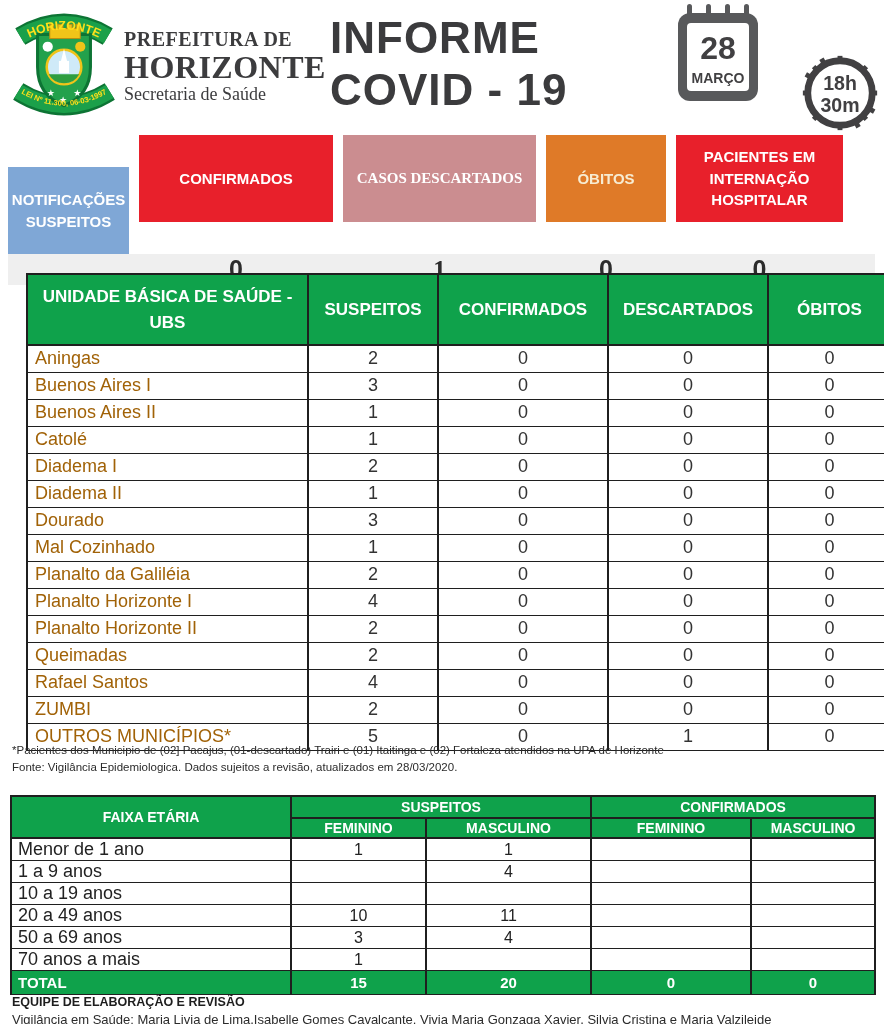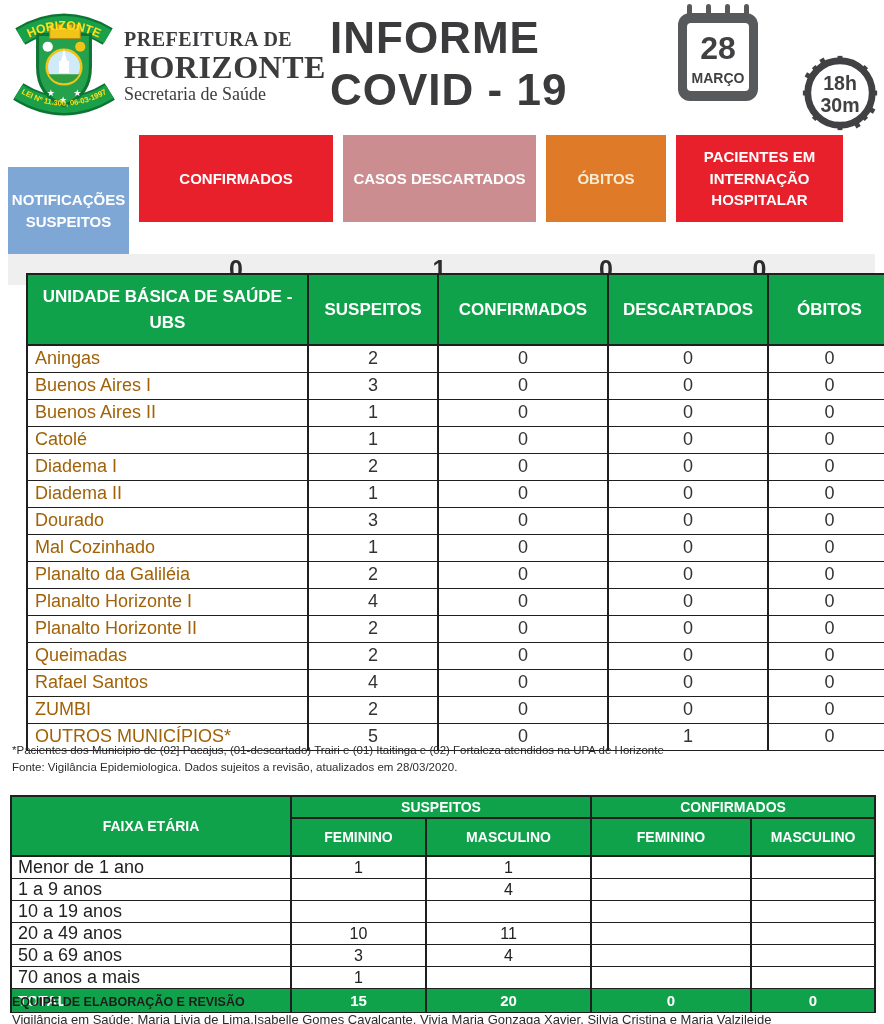--- a/index.html
+++ b/index.html
@@ -18,42 +18,42 @@
   .calendar { position:absolute; left:676px; top:4px; width:84px; height:102px; }
   .clock { position:absolute; left:797px; top:50px; width:86px; height:86px; }
 
   
   .summary { position:absolute; left:8px; top:135px; width:867px; }
   .cards { display:flex; gap:10px; }
   .card { height:87px; display:flex; align-items:center; justify-content:center; text-align:center;
           color:#fff; font-weight:bold; font-size:15px; line-height:1.45; padding:4px 8px; }
   .vals { display:flex; gap:10px; background:#efefef; height:31px; margin-top:0; }
   .val { display:flex; align-items:center; justify-content:center; font-weight:bold; font-size:25px; color:#2c2c2c; }
-  .w0 { width:121px;margin-top:32px; } .w1 { width:194px; } .w2 { width:193px; } .w3 { width:120px; } .w4 { width:167px; }
+  .w0 { width:121px;margin-top:32px; } .w1 { width:194px; } .w2 { width:193px;font-family:Liberation Serif, serif; } .w3 { width:120px; } .w4 { width:167px; }
 
   
   table { border-collapse:collapse; table-layout:fixed; }
   .ubs-wrap { position:absolute; left:26px; top:265px; width:864px;margin-top:8px; }
   .ubs-table { width:864px; }
   .ubs-table th, .ubs-table td { border:2px solid #1f1f1f; }
   .ubs-table thead th { background:#0fa24b; color:#fff; font-weight:bold; font-size:17px; height:71px; text-align:center; padding:2px 6px; line-height:1.5; }
   .ubs-table tbody tr { height:27px; }
   .ubs-table td { font-size:18px; padding:0 4px; border-width:1.5px 2px; }
   .ubs-table td.name { text-align:left; padding-left:7px; color:#a16207; }
   .ubs-table td.num { text-align:center; color:#333; }
 
   .fnote { position:absolute; left:12px; width:860px; font-size:11.5px; color:#2b2b2b; }
   .fn1 { top:744px; }
   .fn2 { top:761px; }
 
   .age-wrap { position:absolute; left:10px; top:795px; width:864px; }
   .age-table { width:864px; }
   .age-table th, .age-table td { border:2px solid #1f1f1f; }
   .age-table thead th { background:#0fa24b; color:#fff; font-weight:bold; font-size:14px; text-align:center; }
-  .age-table tr.gh { height:22px; } .age-table tr.sh { height:38px;margin-top:36px; }
+  .age-table tr.gh { height:22px; } .age-table tr.sh { height:20px;margin-top:36px; }
   .age-table tbody tr { height:21px; }
   .age-table td { font-size:18px; border-width:1.5px 2px; color:#222; }
   .age-table td.name { text-align:left; padding-left:6px; }
   .age-table td.num { text-align:center; font-size:16px; }
   .age-table tr.total td { background:#0fa24b; color:#fff; font-weight:bold; height:24px; font-size:15px; }
   .age-table tr.total td.name { }
 
   .footer { position:absolute; left:12px; top:995px; width:860px; color:#1e1e1e; }
   .footer .f-title { font-weight:bold; font-size:12.5px; }
   .footer .f-line { font-size:13px; margin-top:3px; color:#2b2b2b; }

